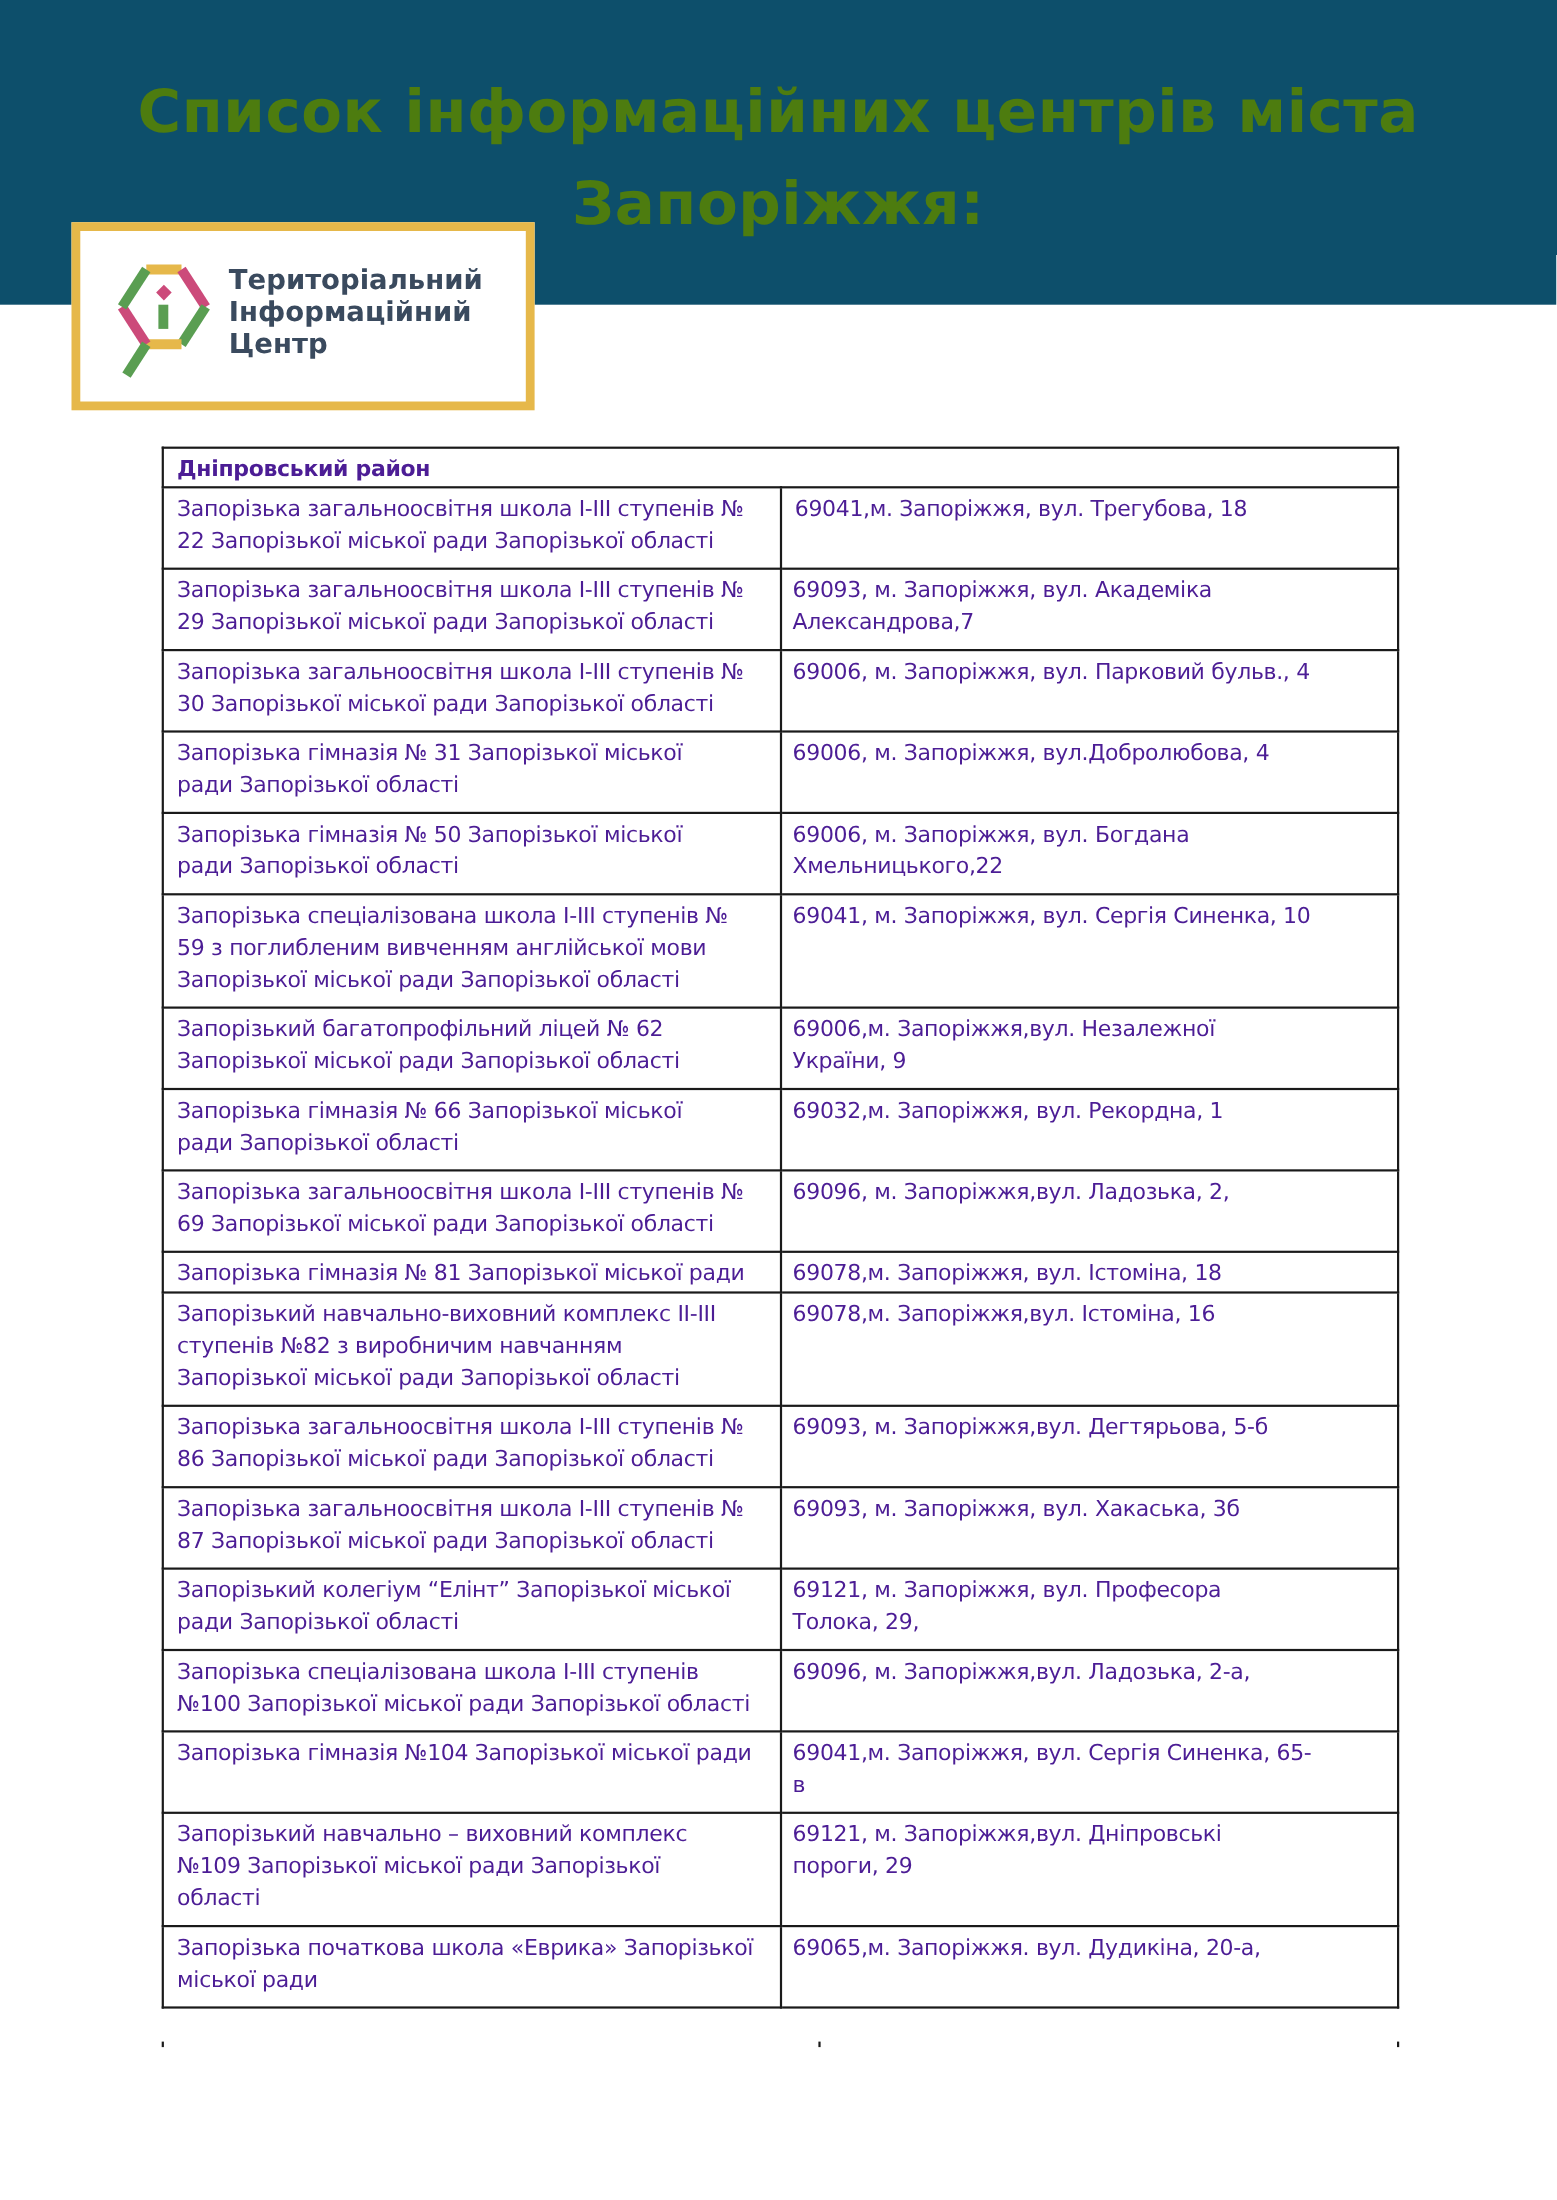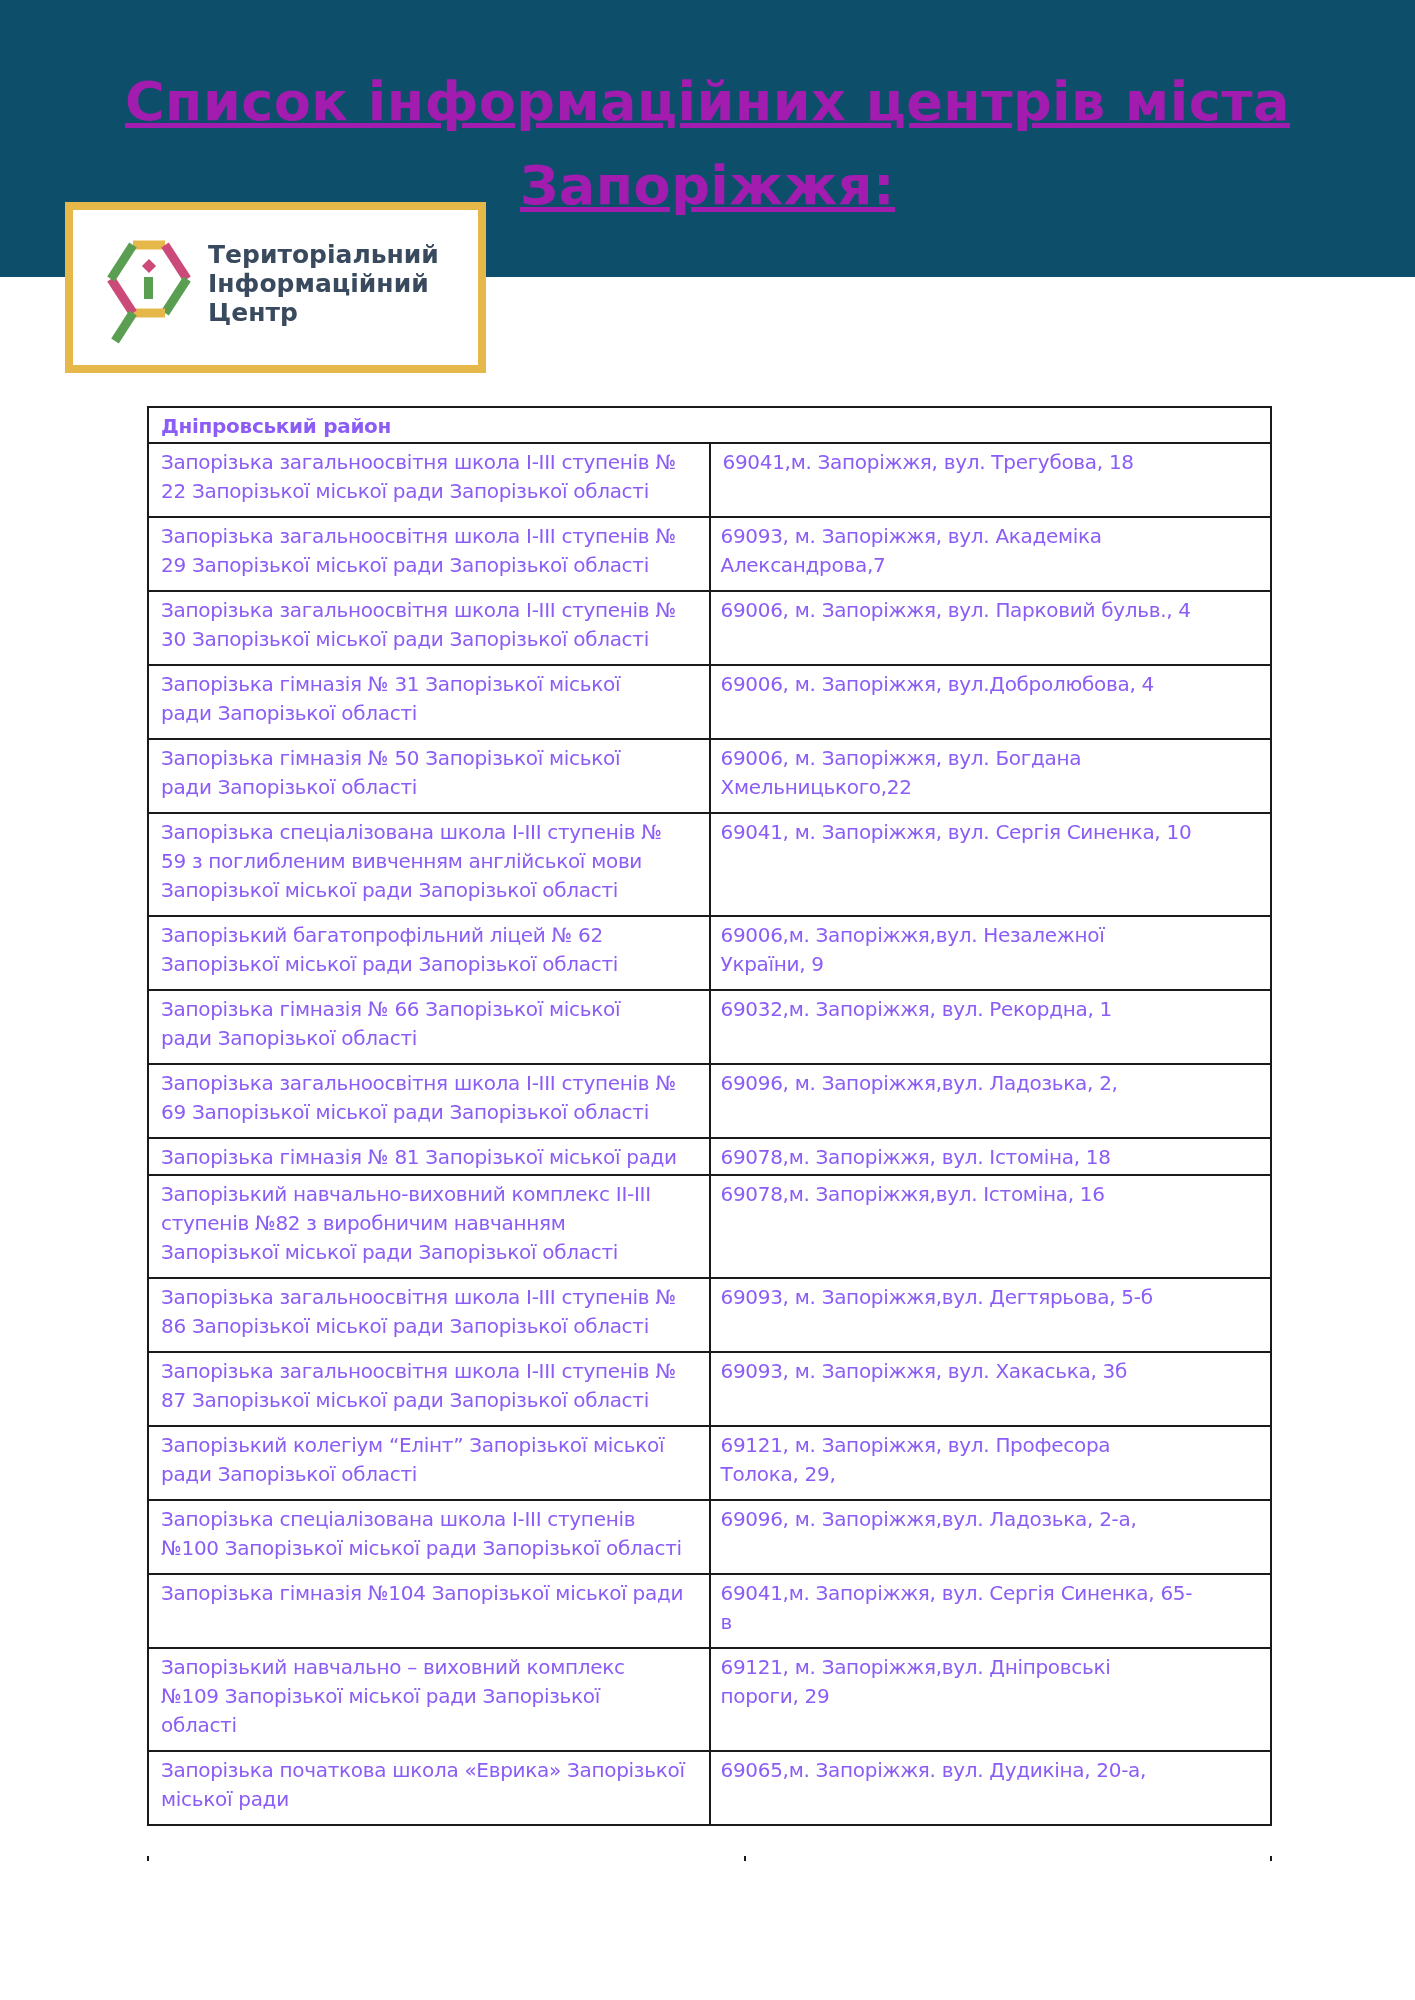--- a/index.html
+++ b/index.html
@@ -5,36 +5,36 @@
     html, body { margin: 0; padding: 0; }
     body {
       width: 1415px; height: 2000px; position: relative; background: #ffffff; overflow: hidden;
       font-family: "DejaVu Sans", sans-serif;
     }
     .banner {
       position: absolute; left: 0; top: 0; width: 1415px; height: 277px; background: #0d4f6b;
     }
     .title {
       position: absolute; left: 0; top: 60px; width: 1415px; text-align: center;
-      color: #a21caf; font-family: "DejaVu Sans", sans-serif; font-weight: bold;
-      font-size: 54px; line-height: 84px; letter-spacing: 0.5px; text-decoration: underline;
+      color: #4d7c0f; font-family: "DejaVu Sans", sans-serif; font-weight: bold;
+      font-size: 54px; line-height: 84px; letter-spacing: 0.5px;
     }
     .logo-box {
       position: absolute; left: 65px; top: 202px; width: 405px; height: 155px;
       background: #ffffff; border: 8px solid #e6b84a;
     }
     .logo-mark { position: absolute; left: 30px; top: 25px; width: 105px; height: 110px; }
     .logo-text {
       position: absolute; left: 135px; top: 30px; color: #3a4a5e;
       font-family: "DejaVu Sans", sans-serif; font-weight: bold; font-size: 25px; line-height: 29px;
     }
     .table {
       position: absolute; left: 147px; top: 406px; width: 1125px;
       border-collapse: collapse; table-layout: fixed;
-      font-family: "DejaVu Sans", sans-serif; color: #8b5cf6;
+      font-family: "DejaVu Sans", sans-serif; color: #4c1d95;
     }
     .table td {
       border: 2px solid #1a1a1a; vertical-align: top; padding: 6px 10px 0 12px;
       font-size: 20px; line-height: 37px; letter-spacing: -0.3px;
     }
     .table td.c1 { width: 573px; }
     .table td.c2 { padding-left: 10px; }
     .table td.district {
       font-weight: bold; font-size: 20px; line-height: 28px; padding-top: 4px; padding-bottom: 2px;
     }

